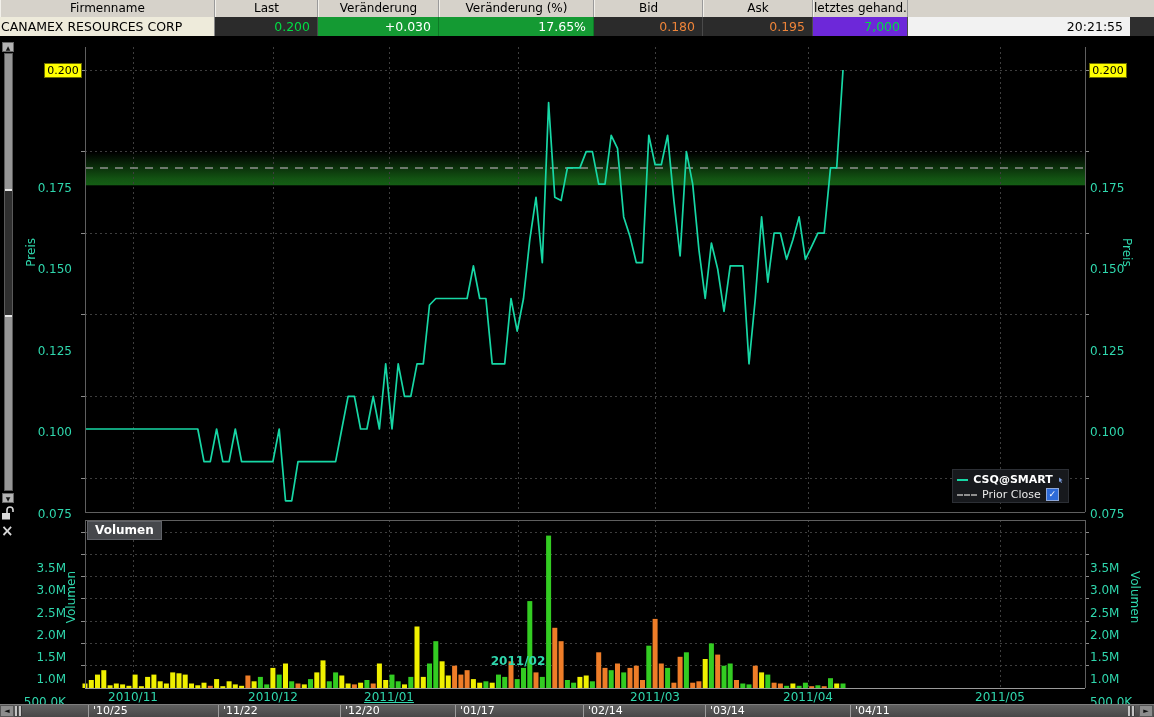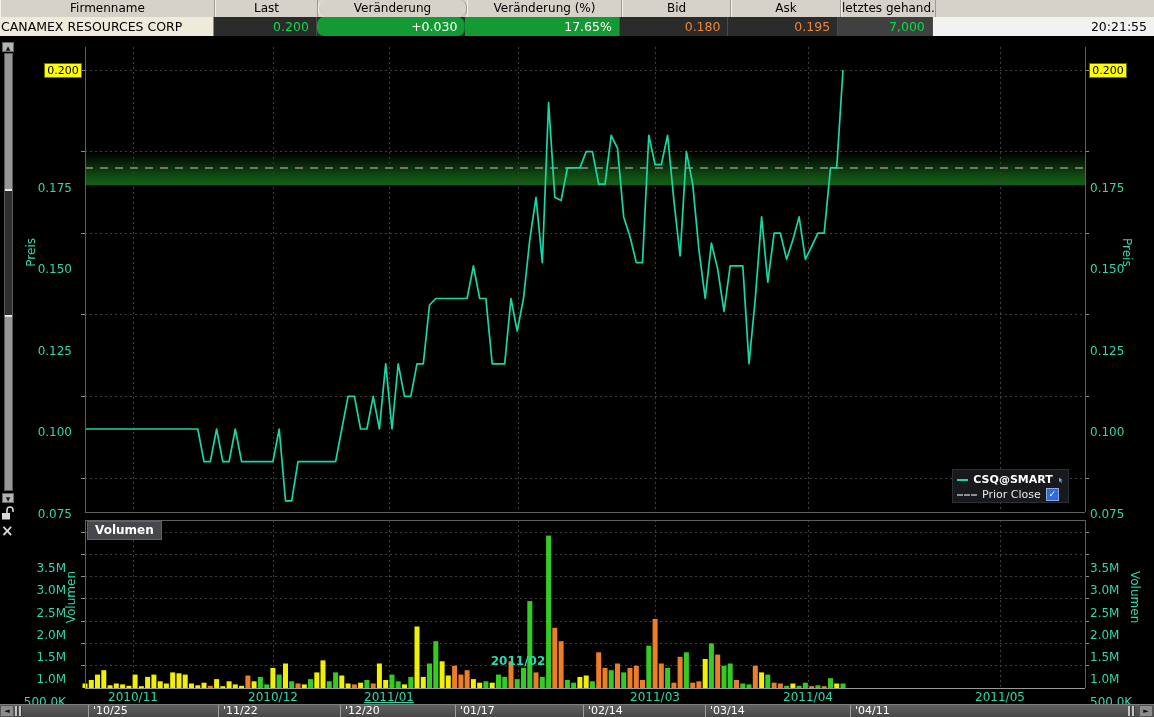--- a/index.html
+++ b/index.html
@@ -6,27 +6,27 @@
   #app{position:relative;width:1154px;height:717px;background:#000;overflow:hidden;
        font-family:"DejaVu Sans","Liberation Sans",sans-serif;}
   
   #quote{position:absolute;left:0;top:0;width:1154px;height:36px;}
   .qrow{display:flex;width:1154px;}
   .hrow{height:17px;background:#d6d2ca;}
   .vrow{height:19px;background:#2e2e2e;}
   .qcell{box-sizing:border-box;font-size:12px;line-height:17px;white-space:nowrap;overflow:hidden;}
   .hcell{color:#000;text-align:center;border-right:1px solid #9a9a9a;border-left:1px solid #f2f0ea;}
   .vcell{line-height:19px;text-align:right;padding-right:7px;border-right:1px solid #4a4a4a;font-size:12.5px;}
-  .c0{width:215px;}.c1{width:103px;}.c2{width:149px;border-radius:7px;}.c3{width:155px;}
+  .c0{width:215px;}.c1{width:103px;}.c2{width:121px;}.c3{width:155px;}
   .c4{width:109px;}.c5{width:110px;}.c6{width:95px;}.c7{width:222px;}
   .cell-name{background:#eeebdb;color:#000;text-align:left;padding-left:1px;border-right:1px solid #888;}
   .cell-last{background:#2b2b2b;color:#00dd44;}
   .cell-chg,.cell-chgp{background:#149a33;color:#fff;border-right:1px solid #0d7a26;}
   .cell-bid,.cell-ask{background:#2b2b2b;color:#ee8439;}
-  .cell-vol{background:#404040;color:#00dd44;}
+  .cell-vol{background:#6d28d9;color:#00dd44;}
   .cell-time{background:#f2f2f2;color:#000;border-right:none;}
   .h7{padding-right:70px;}
   
   #chart{position:absolute;left:0;top:36px;width:1154px;height:681px;background:#000;}
   #csvg{position:absolute;left:0;top:0;}
   .grid{stroke:#3e3e3e;stroke-width:1;stroke-dasharray:2 3;shape-rendering:crispEdges;}
   .frame{stroke:#5f5f5f;stroke-width:1;shape-rendering:crispEdges;}
   .baseaxis{stroke:#9a9a9a;stroke-width:1;shape-rendering:crispEdges;}
   .tickmark{stroke:#8a8a8a;stroke-width:1;shape-rendering:crispEdges;}
   .prior{stroke:#8f8f8f;stroke-width:1.5;stroke-dasharray:8 7;}

